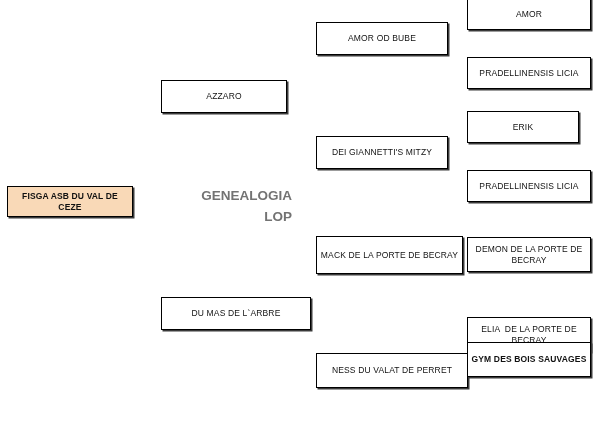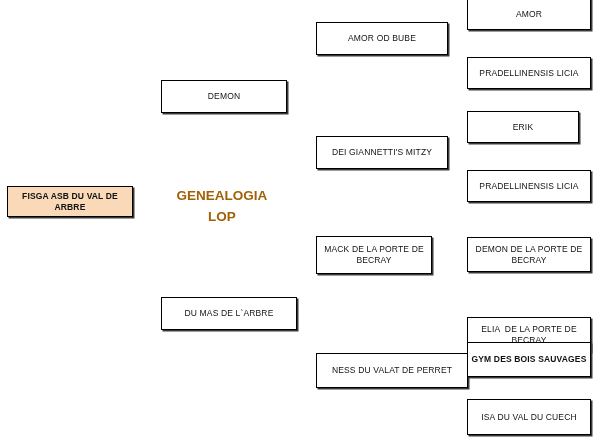--- a/index.html
+++ b/index.html
@@ -43,56 +43,55 @@
     background: #f9d9b7;
     font-weight: bold;
     font-size: 8.5px;
     border: 1px solid #000000;
   }
   .title {
     position: absolute;
     font-weight: bold;
     font-size: 13.5px;
     line-height: 21px;
-    color: #a16207;
-    text-align: center;
+    color: #737373;
+    text-align: right;
     white-space: pre-line;
   }
 </style>
 </head>
 <body>
 
 <div id="canvas">
 
-  <div class="node root" style="left:7px; top:186px; width:126px; height:31px;">FISGA ASB DU VAL DE ARBRE</div>
+  <div class="node root" style="left:7px; top:186px; width:126px; height:31px;">FISGA ASB DU VAL DE CEZE</div>
 
   <div class="title" style="left:152px; top:185px; width:140px;">GENEALOGIA
 LOP</div>
 
-  <div class="node" style="left:161px; top:80px; width:126px; height:33px;">DEMON</div>
+  <div class="node" style="left:161px; top:80px; width:126px; height:33px;">AZZARO</div>
 
-  <div class="node" style="left:161px; top:297px; width:136px; height:33px;">DU MAS DE L`ARBRE</div>
+  <div class="node" style="left:161px; top:297px; width:150px; height:33px;">DU MAS DE L`ARBRE</div>
 
   <div class="node" style="left:316px; top:22px; width:132px; height:33px;">AMOR OD BUBE</div>
 
   <div class="node" style="left:316px; top:136px; width:132px; height:33px;">DEI GIANNETTI'S MITZY</div>
 
-  <div class="node" style="left:316px; top:236px; width:116px; height:38px;">MACK DE LA PORTE DE BECRAY</div>
+  <div class="node" style="left:316px; top:236px; width:147px; height:38px;">MACK DE LA PORTE DE BECRAY</div>
 
   <div class="node" style="left:316px; top:353px; width:152px; height:35px;">NESS DU VALAT DE PERRET</div>
 
   <div class="node" style="left:467px; top:-2px; width:124px; height:32px;">AMOR</div>
 
   <div class="node" style="left:467px; top:57px; width:124px; height:32px;">PRADELLINENSIS LICIA</div>
 
   <div class="node" style="left:467px; top:111px; width:112px; height:32px;">ERIK</div>
 
   <div class="node" style="left:467px; top:170px; width:124px; height:32px;">PRADELLINENSIS LICIA</div>
 
   <div class="node" style="left:467px; top:237px; width:124px; height:35px;">DEMON DE LA PORTE DE BECRAY</div>
 
   <div class="node" style="left:467px; top:285px; width:124px; height:35px;margin-top:32px;">ELIA  DE LA PORTE DE BECRAY</div>
 
   <div class="node" style="left:467px; top:342px; width:124px; height:35px;font-weight:bold;">GYM DES BOIS SAUVAGES</div>
 
-  <div class="node" style="left:467px; top:399px; width:124px; height:36px;">ISA DU VAL DU CUECH</div>
 
 </div>
 
 </body></html>

